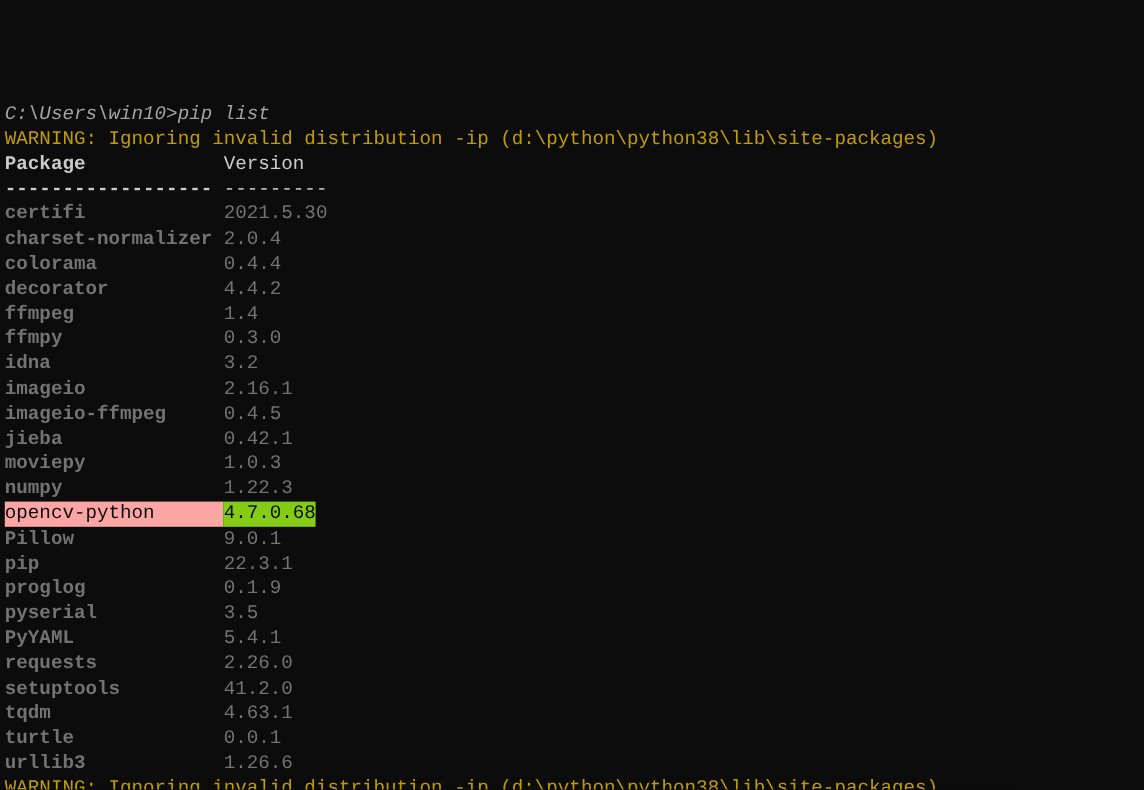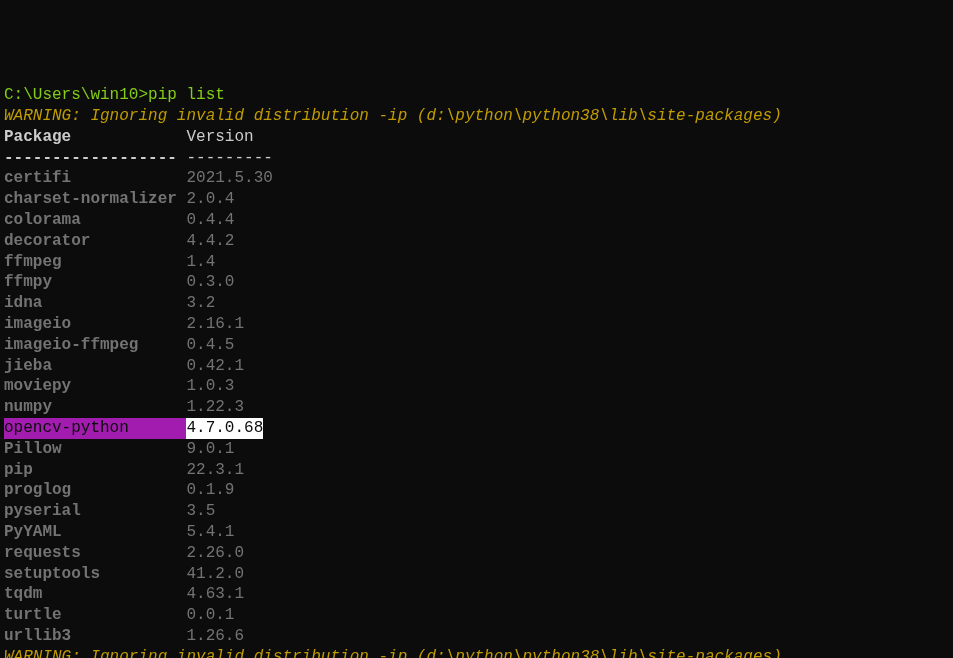--- a/index.html
+++ b/index.html
@@ -13,25 +13,25 @@
       font-family: 'Consolas', 'Courier New', monospace;
       font-size: 16px;
       line-height: 1.3;
       padding: 2px 4px;
       width: 953px;
       height: 658px;
       overflow: hidden;
       white-space: pre;
     }
     .prompt-line {
-      color: #84cc16;
+      color: #a3a3a3;
+      font-style: italic;
     }
     .warning {
       color: #c19c00;
-      font-style: italic;
     }
     .header-row {
       color: #cccccc;
     }
     .divider-row {
       color: #cccccc;
     }
     .package-row {
       color: #737373;
     }
@@ -39,26 +39,26 @@
       display: inline-block;
       width: 19ch;
       font-weight: bold;
     }
     .col-version {
       display: inline-block;
     }
     .hl-gap {
       display: inline-block;
       width: 19ch;
-      background-color: #a21caf;
+      background-color: #fca5a5;
       color: #0c0c0c;
     }
     .hl-version {
       display: inline-block;
-      background-color: #ffffff;
+      background-color: #84cc16;
       color: #0c0c0c;
     }
   </style>
 </head>
 <body>
 
 
 
 <div><div class="prompt-line">C:\Users\win10&gt;pip list</div><div class="warning">WARNING: Ignoring invalid distribution -ip (d:\python\python38\lib\site-packages)</div><div class="header-row"><span class="col-package">Package</span><span class="col-version">Version</span></div><div class="divider-row"><span class="col-package">------------------</span><span class="col-version">---------</span></div><div id="package-list"><div class="package-row"><span class="col-package">certifi</span><span class="col-version">2021.5.30</span></div><div class="package-row"><span class="col-package">charset-normalizer</span><span class="col-version">2.0.4</span></div><div class="package-row"><span class="col-package">colorama</span><span class="col-version">0.4.4</span></div><div class="package-row"><span class="col-package">decorator</span><span class="col-version">4.4.2</span></div><div class="package-row"><span class="col-package">ffmpeg</span><span class="col-version">1.4</span></div><div class="package-row"><span class="col-package">ffmpy</span><span class="col-version">0.3.0</span></div><div class="package-row"><span class="col-package">idna</span><span class="col-version">3.2</span></div><div class="package-row"><span class="col-package">imageio</span><span class="col-version">2.16.1</span></div><div class="package-row"><span class="col-package">imageio-ffmpeg</span><span class="col-version">0.4.5</span></div><div class="package-row"><span class="col-package">jieba</span><span class="col-version">0.42.1</span></div><div class="package-row"><span class="col-package">moviepy</span><span class="col-version">1.0.3</span></div><div class="package-row"><span class="col-package">numpy</span><span class="col-version">1.22.3</span></div><div><span class="hl-gap">opencv-python</span><span class="hl-version">4.7.0.68</span></div><div class="package-row"><span class="col-package">Pillow</span><span class="col-version">9.0.1</span></div><div class="package-row"><span class="col-package">pip</span><span class="col-version">22.3.1</span></div><div class="package-row"><span class="col-package">proglog</span><span class="col-version">0.1.9</span></div><div class="package-row"><span class="col-package">pyserial</span><span class="col-version">3.5</span></div><div class="package-row"><span class="col-package">PyYAML</span><span class="col-version">5.4.1</span></div><div class="package-row"><span class="col-package">requests</span><span class="col-version">2.26.0</span></div><div class="package-row"><span class="col-package">setuptools</span><span class="col-version">41.2.0</span></div><div class="package-row"><span class="col-package">tqdm</span><span class="col-version">4.63.1</span></div><div class="package-row"><span class="col-package">turtle</span><span class="col-version">0.0.1</span></div><div class="package-row"><span class="col-package">urllib3</span><span class="col-version">1.26.6</span></div></div><div class="warning">WARNING: Ignoring invalid distribution -ip (d:\python\python38\lib\site-packages)</div></div>
 

